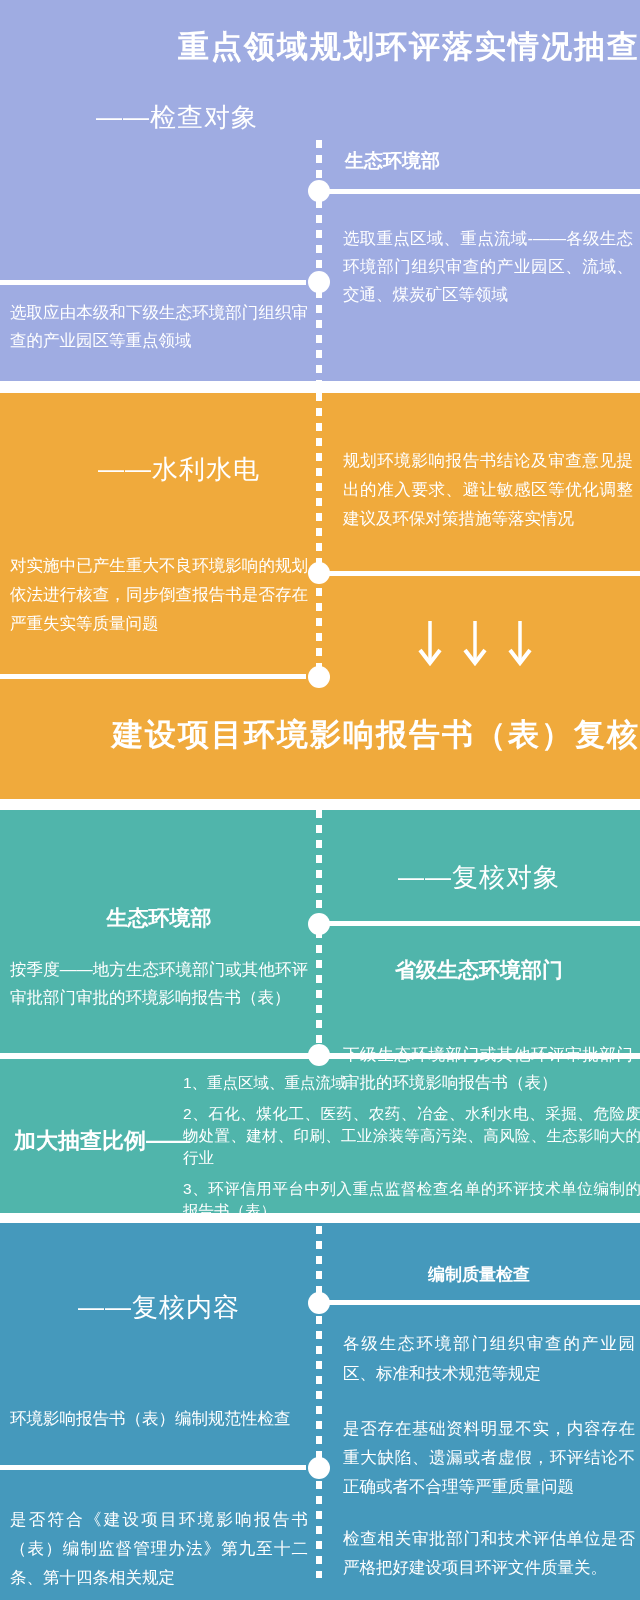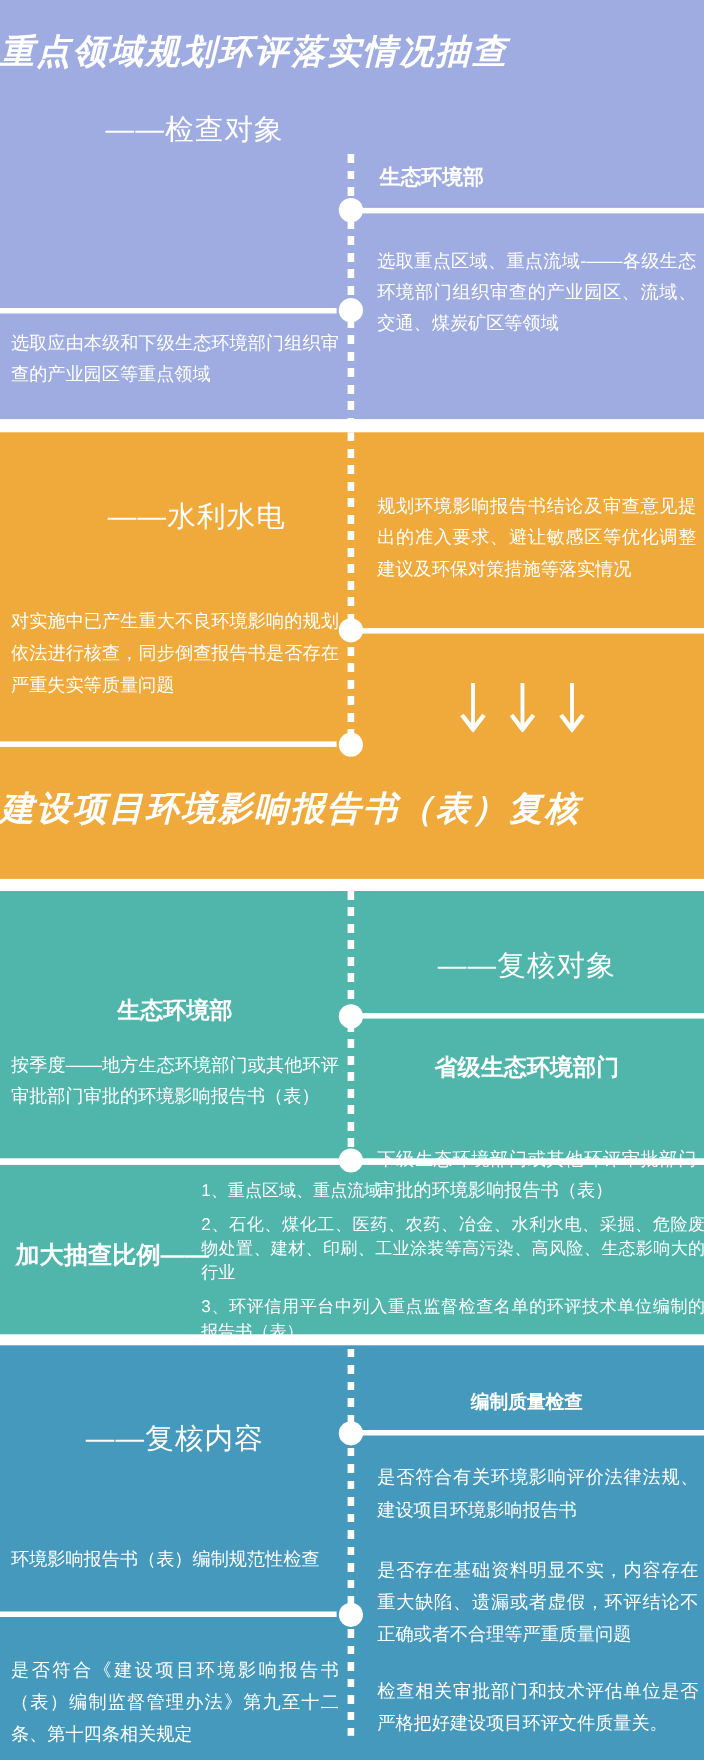--- a/index.html
+++ b/index.html
@@ -7,21 +7,21 @@
     position:relative;width:640px;height:1600px;overflow:hidden;background:#ffffff;
     font-family:"Liberation Sans","DejaVu Sans",sans-serif;color:#ffffff;
   }
   .bg{position:absolute;left:0;width:640px;}
   .dots{
     position:absolute;left:316px;width:6px;
     background:repeating-linear-gradient(to bottom,#ffffff 0px,#ffffff 8px,rgba(0,0,0,0) 8px,rgba(0,0,0,0) 15px);
   }
   .circle{position:absolute;left:308px;width:22px;height:22px;border-radius:50%;background:#ffffff;}
   .hline{position:absolute;height:5px;background:#ffffff;}
-  .big-title{position:absolute;left:0;width:640px;text-align:left;font-size:31px;font-weight:700;letter-spacing:2px;font-style:italic;}
+  .big-title{position:absolute;left:0;width:640px;text-align:right;font-size:31px;font-weight:700;letter-spacing:2px;}
   .sec-heading{position:absolute;font-size:26px;font-weight:400;letter-spacing:1px;}
   .node-label{position:absolute;font-weight:700;}
   .para{position:absolute;font-size:16.5px;line-height:28px;text-align:justify;}
   .half-left{left:0;width:318px;text-align:center;}
   .half-right{left:318px;width:322px;text-align:center;}
   .arrow-row{position:absolute;left:418px;top:620px;display:flex;gap:21px;}
   .list{position:absolute;left:183px;top:1072px;width:458px;font-size:15.5px;line-height:22px;text-align:justify;}
   .list .item{margin-bottom:9px;}
 </style>
 </head>
@@ -92,19 +92,19 @@
 
   <div class="node-label" style="left:14px;top:1126px;font-size:22px;">加大抽查比例——</div>
   <div class="list">
     <div class="item">1、重点区域、重点流域</div>
     <div class="item">2、石化、煤化工、医药、农药、冶金、水利水电、采掘、危险废物处置、建材、印刷、工业涂装等高污染、高风险、生态影响大的行业</div>
     <div class="item">3、环评信用平台中列入重点监督检查名单的环评技术单位编制的报告书（表）</div>
   </div>
 
   <div class="node-label half-right" style="top:1263px;font-size:17px;">编制质量检查</div>
   <div class="sec-heading half-left" style="top:1290px;">——复核内容</div>
-  <div class="para" style="left:343px;top:1328px;width:292px;line-height:30px;">是否符合有关环境影响评价法律法规、建设项目环境影响报告书</div>
+  <div class="para" style="left:343px;top:1328px;width:292px;line-height:30px;">各级生态环境部门组织审查的产业园区、标准和技术规范等规定</div>
   <div class="para" style="left:10px;top:1404px;width:300px;">环境影响报告书（表）编制规范性检查</div>
   <div class="para" style="left:343px;top:1414px;width:292px;line-height:29px;">是否存在基础资料明显不实，内容存在重大缺陷、遗漏或者虚假，环评结论不正确或者不合理等严重质量问题</div>
   <div class="para" style="left:10px;top:1505px;width:298px;line-height:29px;">是否符合《建设项目环境影响报告书（表）编制监督管理办法》第九至十二条、第十四条相关规定</div>
   <div class="para" style="left:343px;top:1524px;width:292px;line-height:29px;">检查相关审批部门和技术评估单位是否严格把好建设项目环评文件质量关。</div>
 
 </div>
 
 </body></html>

